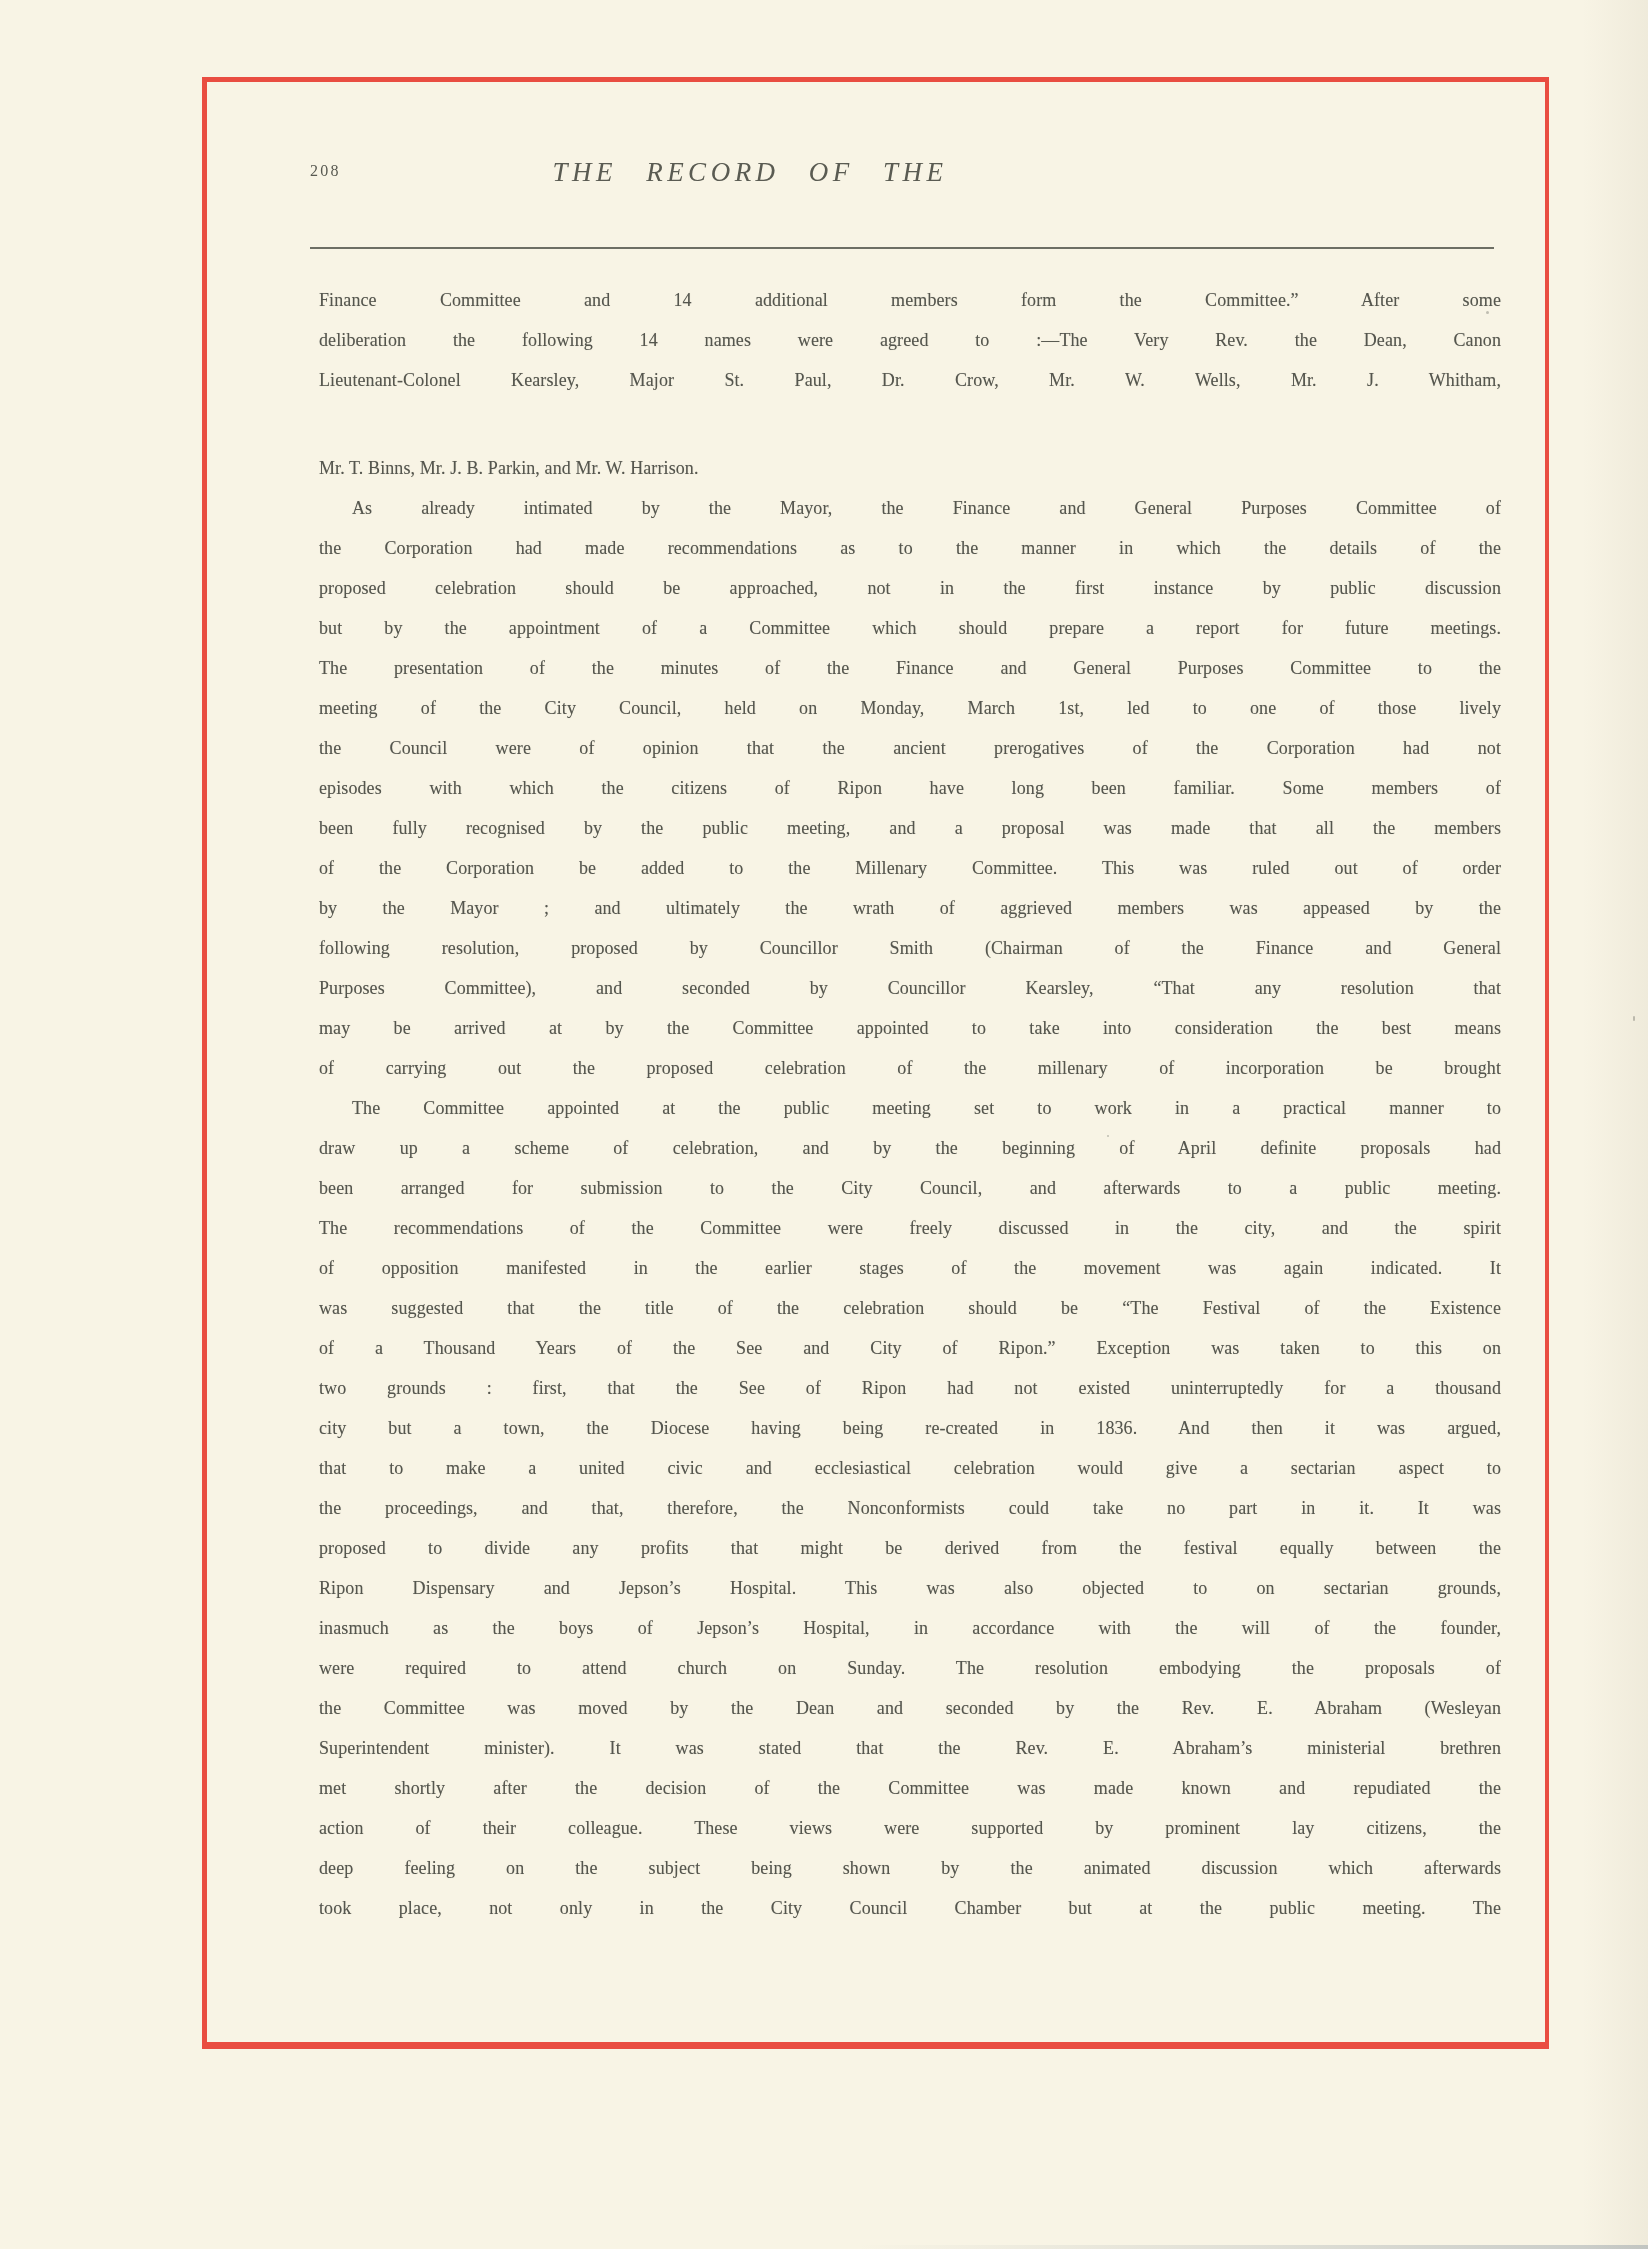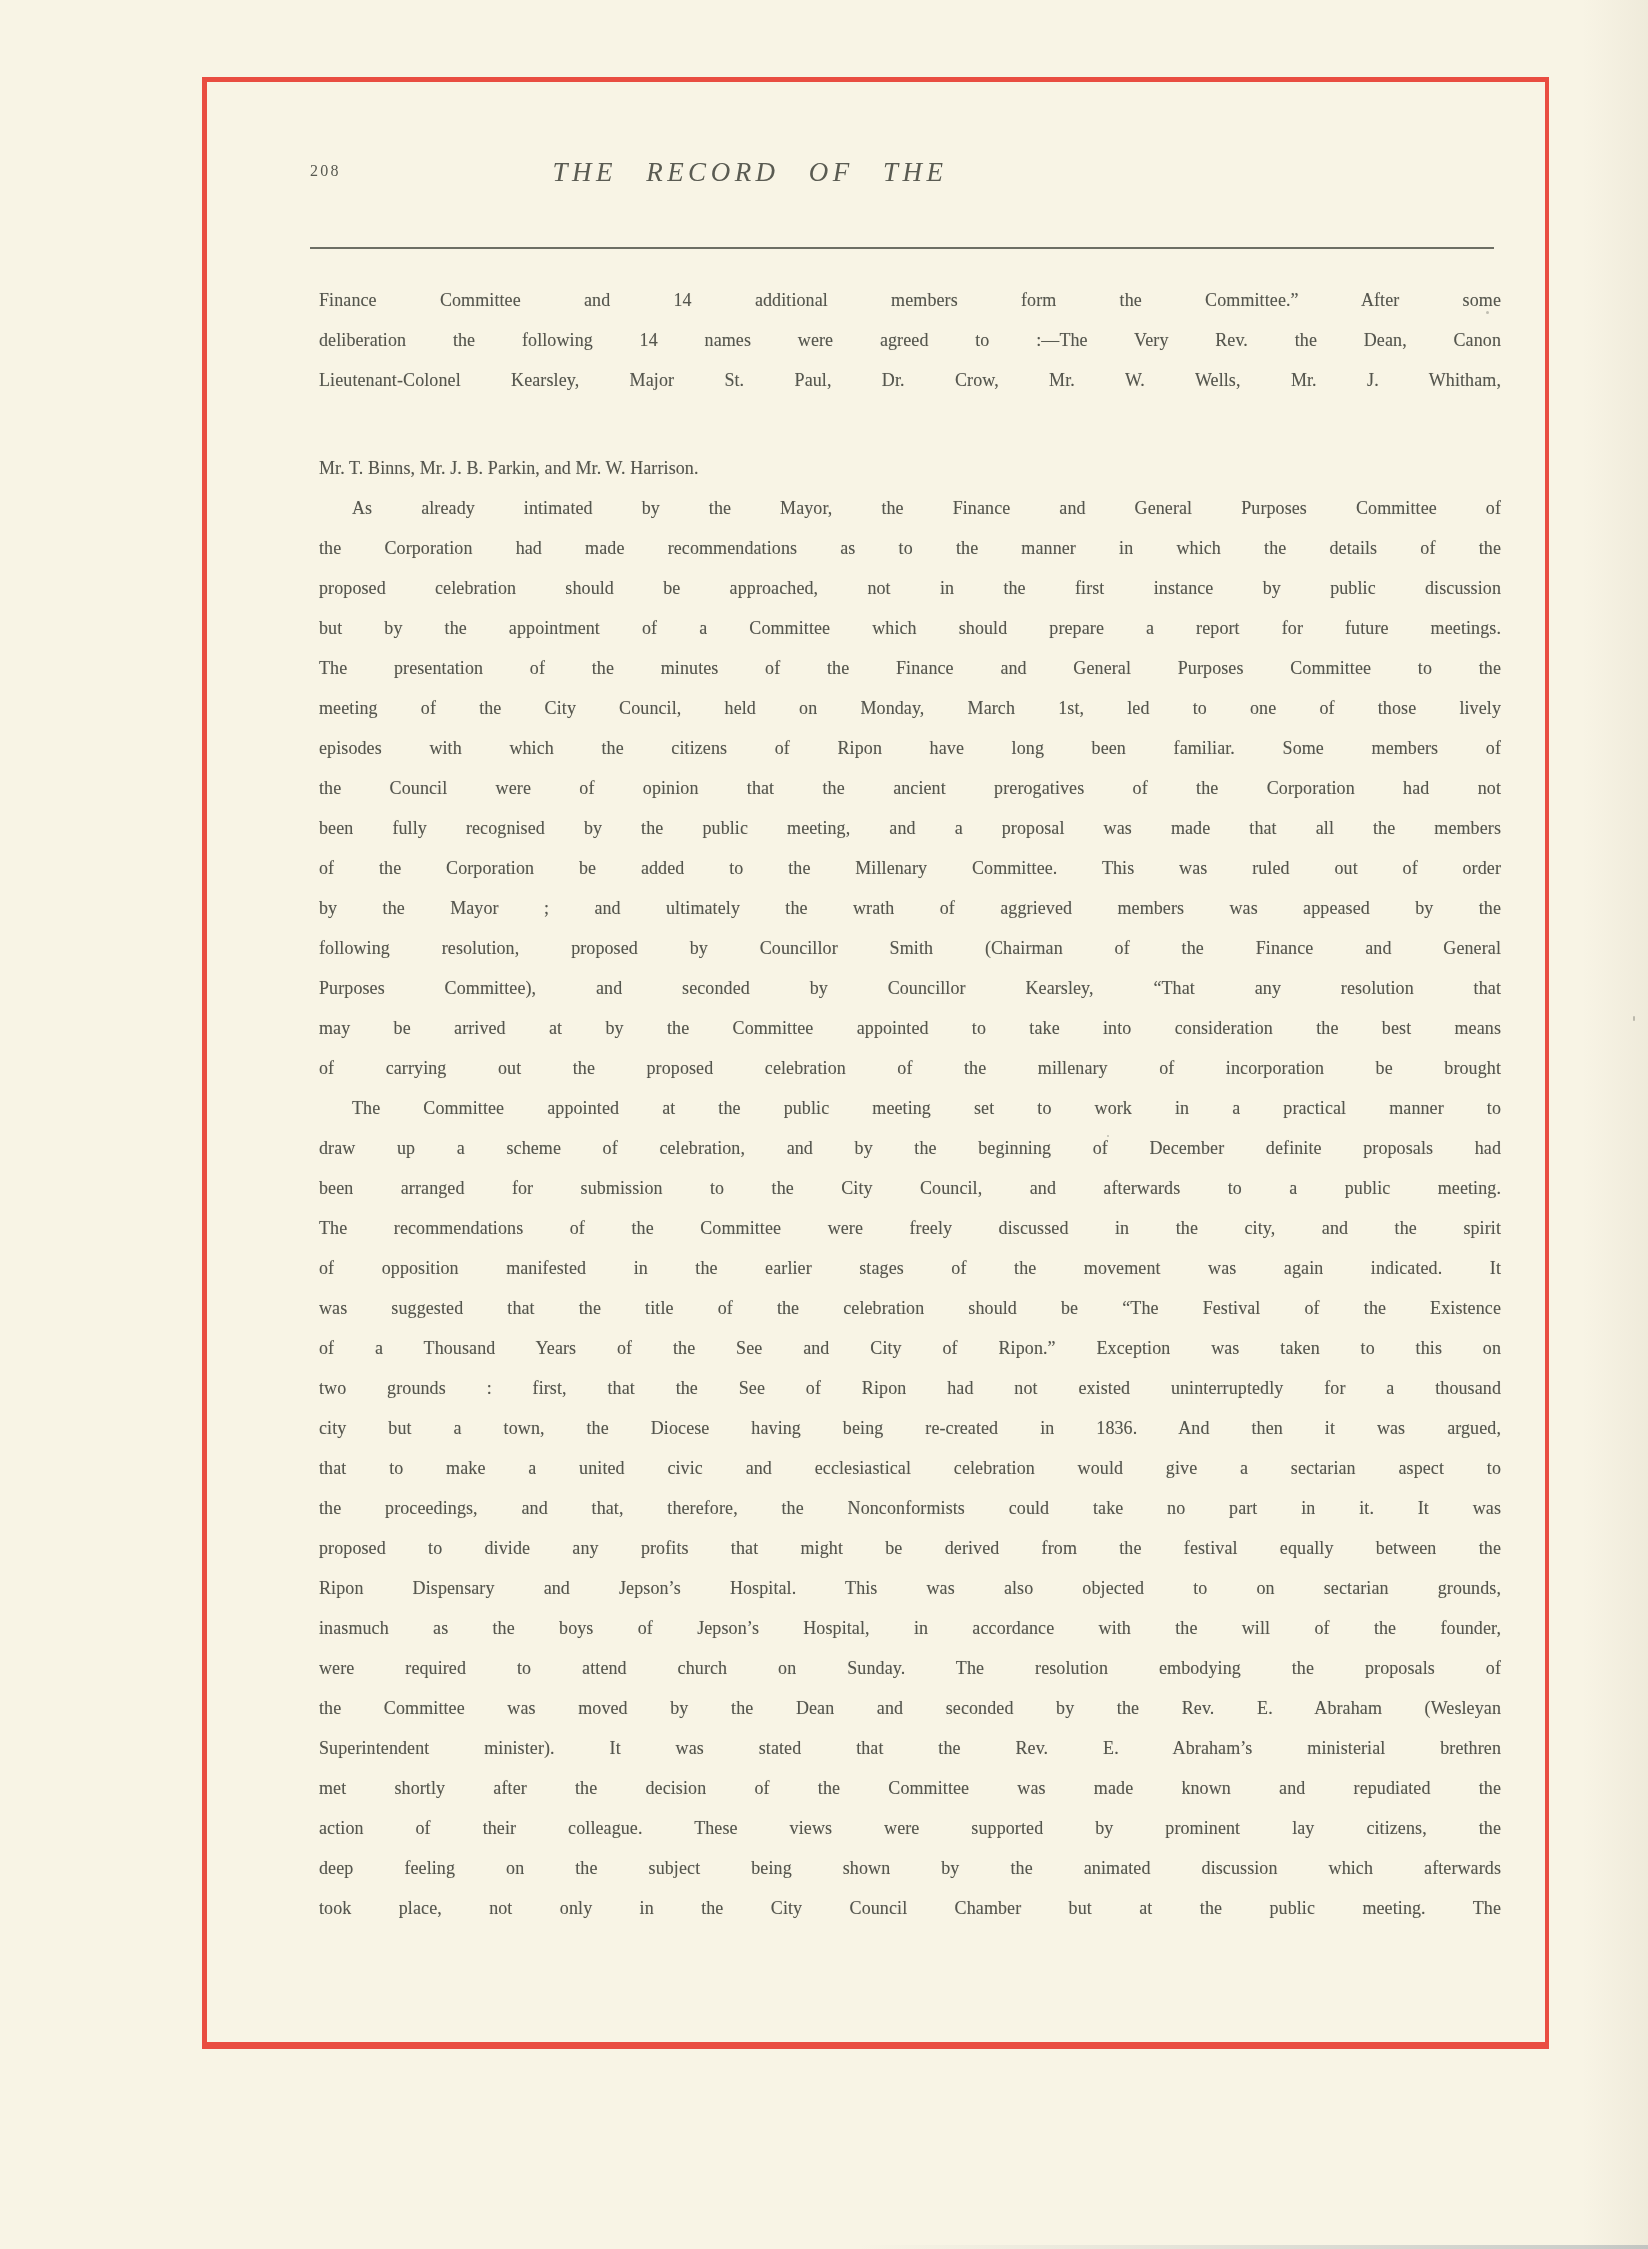--- a/index.html
+++ b/index.html
@@ -100,33 +100,33 @@
           <div class="line">Lieutenant-Colonel Kearsley, Major St. Paul, Dr. Crow, Mr. W. Wells, Mr. J. Whitham,</div>
           <div class="line last">Mr. T. Binns, Mr. J. B. Parkin, and Mr. W. Harrison.</div>
         </div>
         <div class="paragraph">
           <div class="line indent">As already intimated by the Mayor, the Finance and General Purposes Committee of</div>
           <div class="line">the Corporation had made recommendations as to the manner in which the details of the</div>
           <div class="line">proposed celebration should be approached, not in the first instance by public discussion</div>
           <div class="line">but by the appointment of a Committee which should prepare a report for future meetings.</div>
           <div class="line">The presentation of the minutes of the Finance and General Purposes Committee to the</div>
           <div class="line">meeting of the City Council, held on Monday, March 1st, led to one of those lively</div>
+          <div class="line">the Council were of opinion that the ancient prerogatives of the Corporation had not</div>
           <div class="line">episodes with which the citizens of Ripon have long been familiar.  Some members of</div>
-          <div class="line">the Council were of opinion that the ancient prerogatives of the Corporation had not</div>
           <div class="line">been fully recognised by the public meeting, and a proposal was made that all the members</div>
           <div class="line">of the Corporation be added to the Millenary Committee.  This was ruled out of order</div>
           <div class="line">by the Mayor ; and ultimately the wrath of aggrieved members was appeased by the</div>
           <div class="line">following resolution, proposed by Councillor Smith (Chairman of the Finance and General</div>
           <div class="line">Purposes Committee), and seconded by Councillor Kearsley, “That any resolution that</div>
           <div class="line">may be arrived at by the Committee appointed to take into consideration the best means</div>
           <div class="line">of carrying out the proposed celebration of the millenary of incorporation be brought</div>
         </div>
         <div class="paragraph">
           <div class="line indent">The Committee appointed at the public meeting set to work in a practical manner to</div>
-          <div class="line">draw up a scheme of celebration, and by the beginning of December definite proposals had</div>
+          <div class="line">draw up a scheme of celebration, and by the beginning of April definite proposals had</div>
           <div class="line">been arranged for submission to the City Council, and afterwards to a public meeting.</div>
           <div class="line">The recommendations of the Committee were freely discussed in the city, and the spirit</div>
           <div class="line">of opposition manifested in the earlier stages of the movement was again indicated.  It</div>
           <div class="line">was suggested that the title of the celebration should be “The Festival of the Existence</div>
           <div class="line">of a Thousand Years of the See and City of Ripon.”  Exception was taken to this on</div>
           <div class="line">two grounds : first, that the See of Ripon had not existed uninterruptedly for a thousand</div>
           <div class="line">city but a town, the Diocese having being re-created in 1836.   And then it was argued,</div>
           <div class="line">that to make a united civic and ecclesiastical celebration would give a sectarian aspect to</div>
           <div class="line">the proceedings, and that, therefore, the Nonconformists could take no part in it.  It was</div>
           <div class="line">proposed to divide any profits that might be derived from the festival equally between the</div>

